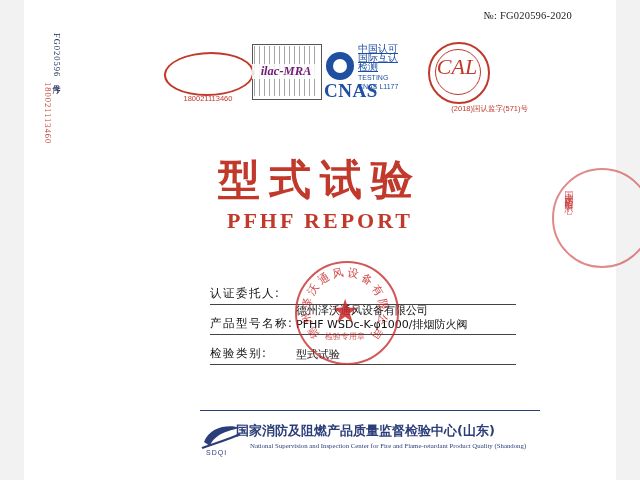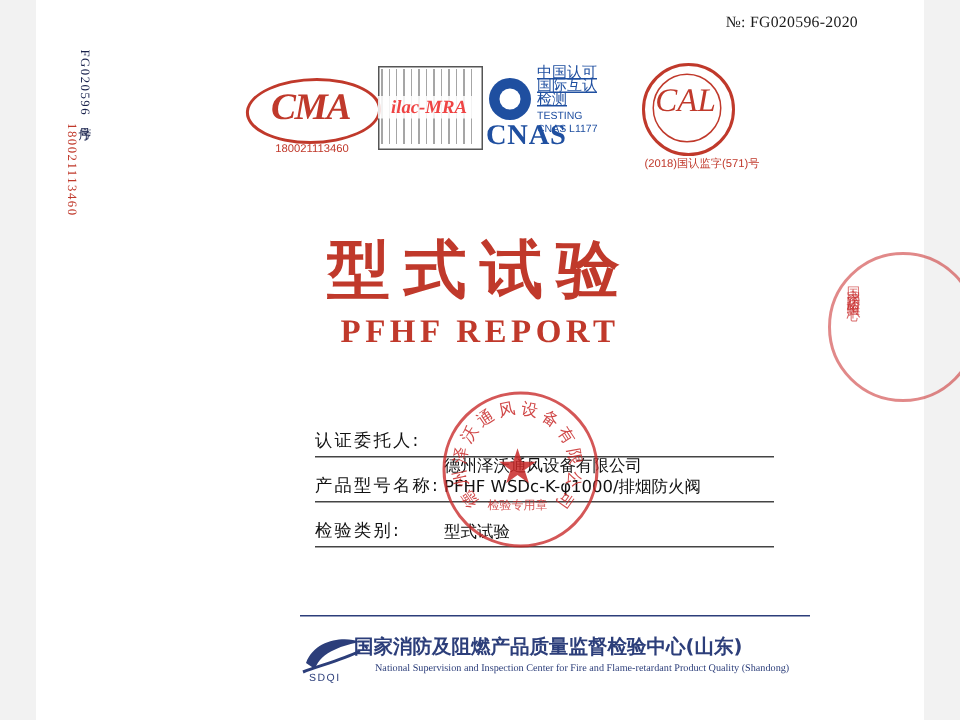--- a/index.html
+++ b/index.html
@@ -120,21 +120,21 @@
     opacity: .75;
   }
   .ilac .label {
     position: absolute;
     left: 0; top: 20px;
     width: 68px;
     text-align: center;
     font-size: 12.5px;
     font-weight: bold;
     font-style: italic;
-    color: #ef4444;
+    color: #701a75;
     background: rgba(255,255,255,.85);
     font-family: "Liberation Serif", serif;
   }
   
   .cnas {
     position: absolute;
     left: 300px;
     top: 0px;
     width: 110px;
     height: 70px;
@@ -211,21 +211,21 @@
     font-size: 22px;
     font-weight: normal;
     font-style: italic;
     color: #c0392b;
     font-family: "Liberation Serif", serif;
   }
   .cal .note {
     position: absolute;
     left: -14px; top: 64px;
     width: 120px;
-    text-align: center;
+    text-align: right;
     font-size: 7.5px;
     color: #c0392b;
     white-space: nowrap;
   }
   
   .title-cn {
     position: absolute;
     left: 0; top: 152px;
     width: 592px;
     text-align: center;
@@ -410,21 +410,20 @@
 
     <div class="report-no">№: FG020596-2020</div>
 
     <div class="vcode left1">FG020596序号</div>
     <div class="vcode left2">180021113460</div>
 
     <div class="logo-row">
 
       <div class="cma">
         <div class="ellipse"></div>
-        <div class="txt">CMA</div>
         <div class="sub">180021113460</div>
       </div>
 
       <div class="ilac">
         <div class="box"></div>
         <div class="hatch"></div>
         <div class="label">ilac-MRA</div>
       </div>
 
       <div class="cnas">

